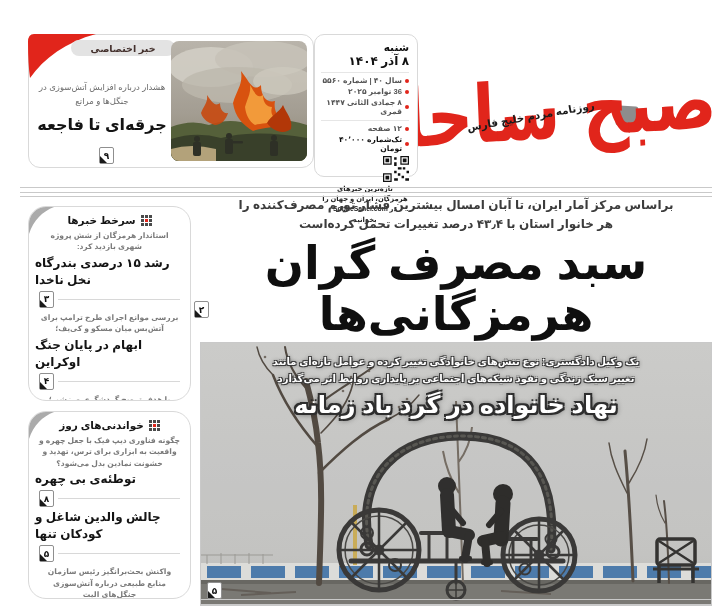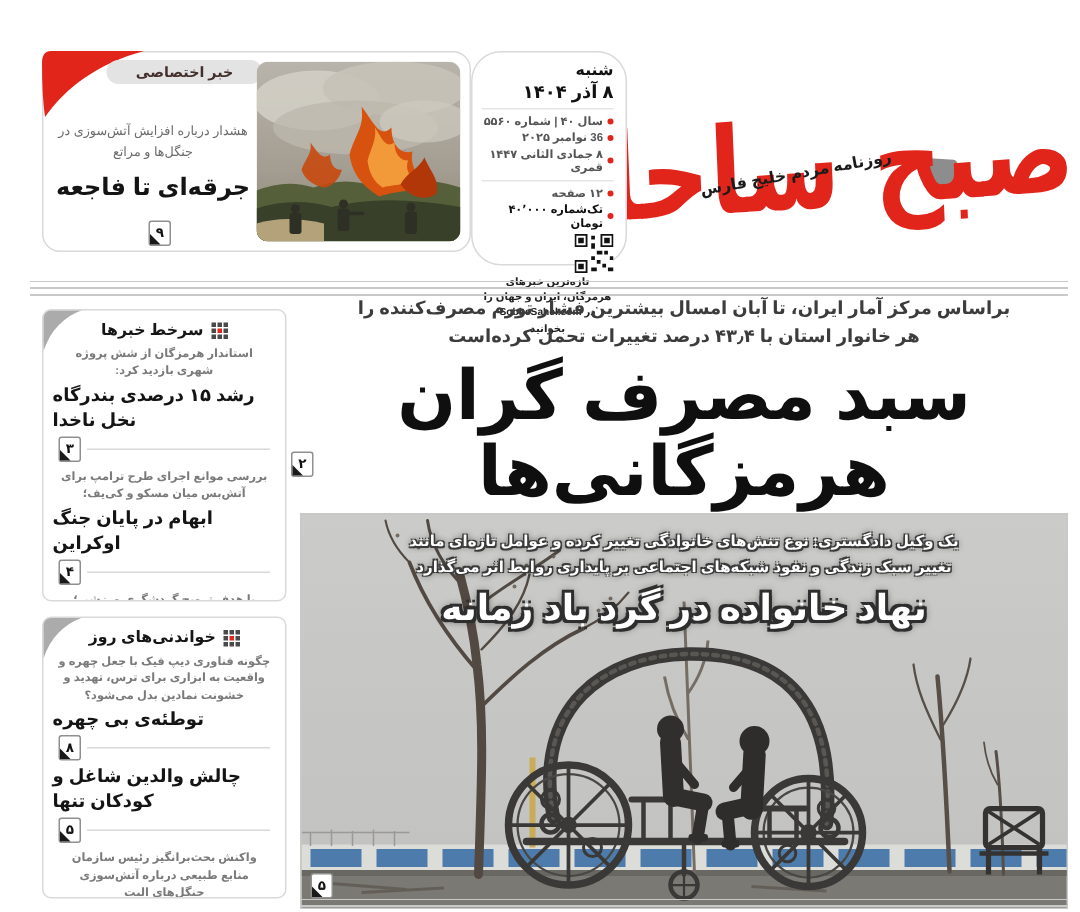--- a/index.html
+++ b/index.html
@@ -23,21 +23,21 @@
              display:flex; align-items:center; justify-content:center; direction:rtl; }
   #exclusive-photo { position:absolute; top:6px; right:6px; width:136px; height:120px;
              border-radius:8px; overflow:hidden; }
   #exclusive-kicker { position:absolute; top:46px; left:6px; width:134px; font-size:8.5px; color:#6b6b6b;
              font-weight:400; text-align:center; direction:rtl; line-height:1.6; }
   #exclusive-headline { position:absolute; top:80px; left:4px; width:138px; font-size:16px; font-weight:900;
              color:#141414; text-align:center; direction:rtl; }
   #exclusive-page { position:absolute; left:70px; bottom:3px; }
 
   
-  #date-box { left:314px; top:34px; width:104px; height:143px; border-radius:20px; padding:6px 8px 4px 6px;
+  #date-box { left:314px; top:34px; width:104px; height:143px; border-radius:10px; padding:6px 8px 4px 6px;
               direction:rtl; text-align:right; }
   .db-weekday { font-size:10.5px; font-weight:900; color:#111; }
   .db-date { font-size:12px; font-weight:900; color:#111; margin-top:1px; }
   .db-sep { border-top:1px solid #e6e6e6; margin:4px 0 3px; }
   .db-line { display:flex; align-items:center; gap:3px; font-size:7.6px; color:#555; margin:2px 0; direction:rtl;font-weight:bold; }
   .db-line .bullet { width:4px; height:4px; background:#e1251b; border-radius:50%; flex:0 0 auto; }
   .db-line.strong { color:#111; font-weight:bold; }
   #qr { display:block; margin:3px 0 2px 0; }
   #qr-caption { font-size:6.8px; font-weight:bold; color:#222; text-align:center; line-height:1.5; direction:rtl; }
 
@@ -51,21 +51,21 @@
                direction:rtl; white-space:nowrap; transform:rotate(-10deg); }
   #logo-square { position:absolute; left:198px; top:80px; width:22px; height:20px; background:#8d8d8d;
                border-radius:3px; transform:rotate(4deg); }
 
   
   .rules { position:absolute; background:repeating-linear-gradient(to bottom,#c9c9c9 0,#c9c9c9 1px,transparent 1px,transparent 4.5px); }
   #top-rules { left:20px; top:187px; width:692px; height:11px; }
   #bottom-rules { left:200px; top:599px; width:512px; height:8px; }
 
   
-  .sidebox { border-radius:6px; overflow:hidden; }
+  .sidebox { border-radius:18px; overflow:hidden; }
   #headlines-box { left:28px; top:206px; width:163px; height:195px; }
   #readings-box  { left:28px; top:411px; width:163px; height:188px; }
   .dogear { position:absolute; top:-1px; left:-1px; }
   .sb-header { display:flex; align-items:center; justify-content:center; gap:5px; margin-top:7px; }
   .sb-title { font-size:10.5px; font-weight:900; color:#151515; direction:rtl; }
   .grid-icon { display:grid; grid-template-columns:repeat(3,3px); grid-auto-rows:3px; gap:1px; }
   .grid-icon span { background:#4a4a4a; }
   .grid-icon span.c { background:#e1251b; }
   .sb-kicker { font-size:7.6px; color:#7a7a7a; font-weight:600; text-align:center; direction:rtl;
                line-height:1.5; padding:0 9px; margin-top:4px; }

